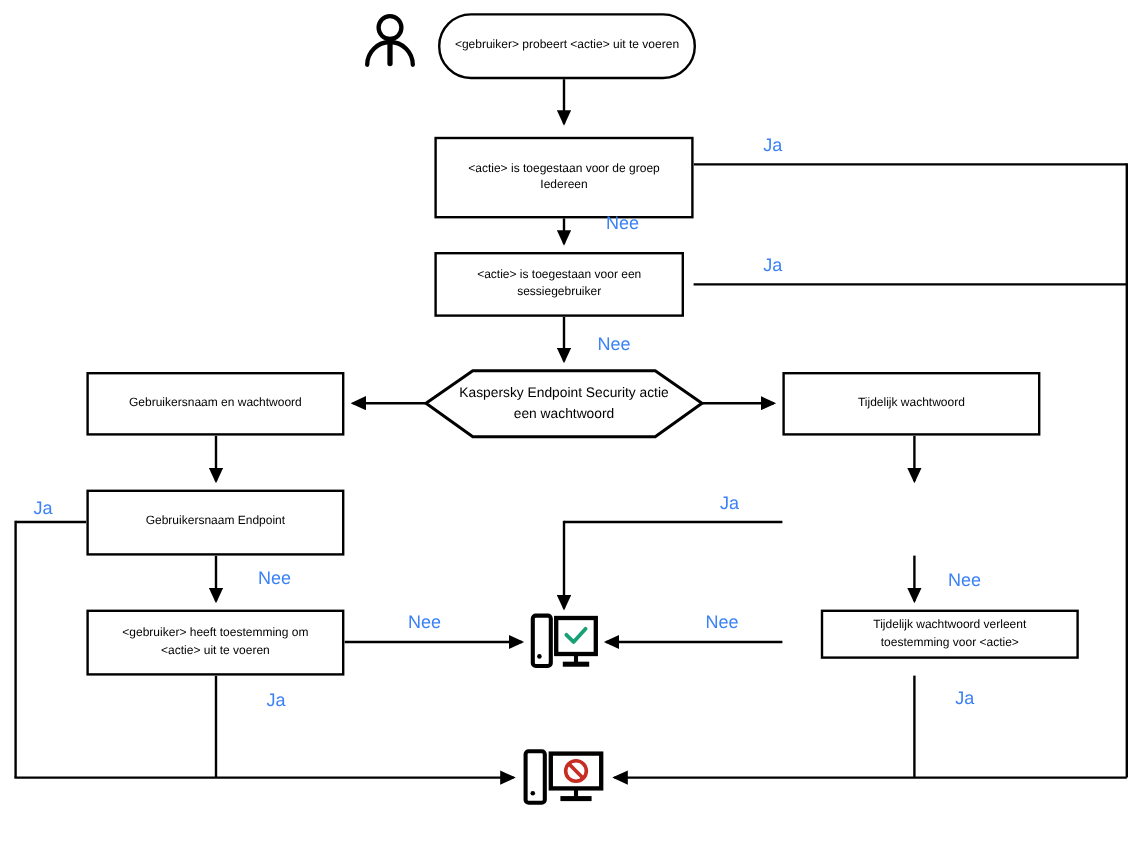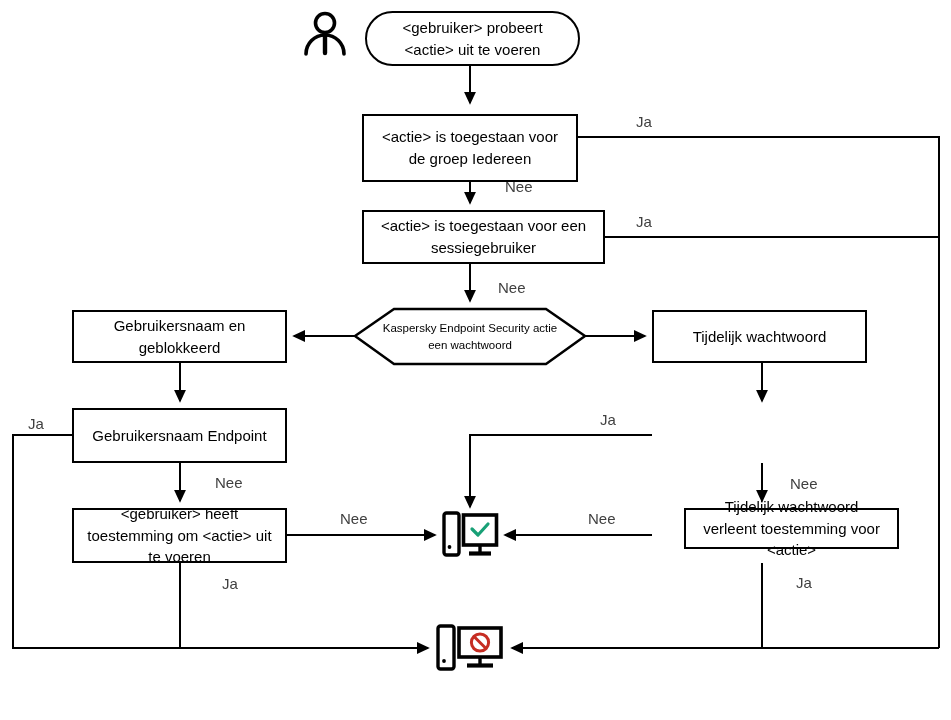--- a/index.html
+++ b/index.html
@@ -4,29 +4,29 @@
 <style>
   html,body{margin:0;padding:0;background:#ffffff;}
   #stage{
     position:relative;width:951px;height:720px;background:#ffffff;overflow:hidden;
     font-family:"Liberation Sans", sans-serif;color:#000;
   }
   #wires{position:absolute;left:0;top:0;width:951px;height:720px;}
   .box{
     position:absolute;border:2px solid #000;background:#fff;
     display:flex;align-items:center;justify-content:center;text-align:center;
-    font-size:15px;line-height:1.45;padding:2px 12px;box-sizing:border-box;
+    font-size:10px;line-height:1.45;padding:2px 12px;box-sizing:border-box;
   }
   .stadium{border-radius:28px;}
   .hexlabel{
     position:absolute;display:flex;align-items:center;justify-content:center;
     text-align:center;font-size:11.5px;line-height:1.45;box-sizing:border-box;
   }
   .edge-label{
-    position:absolute;font-size:15px;color:#404040;white-space:nowrap;
+    position:absolute;font-size:15px;color:#3b82f6;white-space:nowrap;
   }
   .caption{
     position:absolute;font-size:15.5px;text-align:center;white-space:nowrap;
   }
   .caption.blocked{color:#c9574d;}
   .caption.executed{color:#00756a;}
 </style>
 </head>
 <body>
 
@@ -109,25 +109,25 @@
         <circle cx="480" cy="642.5" r="8.6"></circle>
         <line x1="474" y1="636.5" x2="486" y2="648.5"></line>
       </g>
     </g>
   </svg>
 
   <div class="box stadium" style="left:365px;top:11px;width:215px;height:55px;">&lt;gebruiker&gt; probeert &lt;actie&gt; uit te voeren</div>
 
   <div class="box" style="left:362px;top:114px;width:216px;height:68px;text-align:center;">&lt;actie&gt; is toegestaan voor de groep Iedereen</div>
 
-  <div class="box" style="left:362px;top:210px;width:243px;height:54px;">&lt;actie&gt; is toegestaan voor een sessiegebruiker</div>
+  <div class="box" style="left:362px;top:210px;width:208px;height:54px;">&lt;actie&gt; is toegestaan voor een sessiegebruiker</div>
 
   <div class="hexlabel" style="left:380px;top:309px;width:180px;height:55px;">Kaspersky Endpoint Security actie een wachtwoord</div>
 
-  <div class="box" style="left:72px;top:310px;width:215px;height:53px;">Gebruikersnaam en geblokkeerd</div>
+  <div class="box" style="left:72px;top:310px;width:215px;height:53px;">Gebruikersnaam en wachtwoord</div>
 
   <div class="box" style="left:72px;top:408px;width:215px;height:55px;">Gebruikersnaam Endpoint</div>
 
   <div class="box" style="left:72px;top:508px;width:215px;height:55px;">&lt;gebruiker&gt; heeft toestemming om &lt;actie&gt; uit te voeren</div>
 
   <div class="box" style="left:652px;top:310px;width:215px;height:53px;">Tijdelijk wachtwoord</div>
 
 
   <div class="box" style="left:684px;top:508px;width:215px;height:41px;">Tijdelijk wachtwoord verleent toestemming voor &lt;actie&gt;</div>
 

